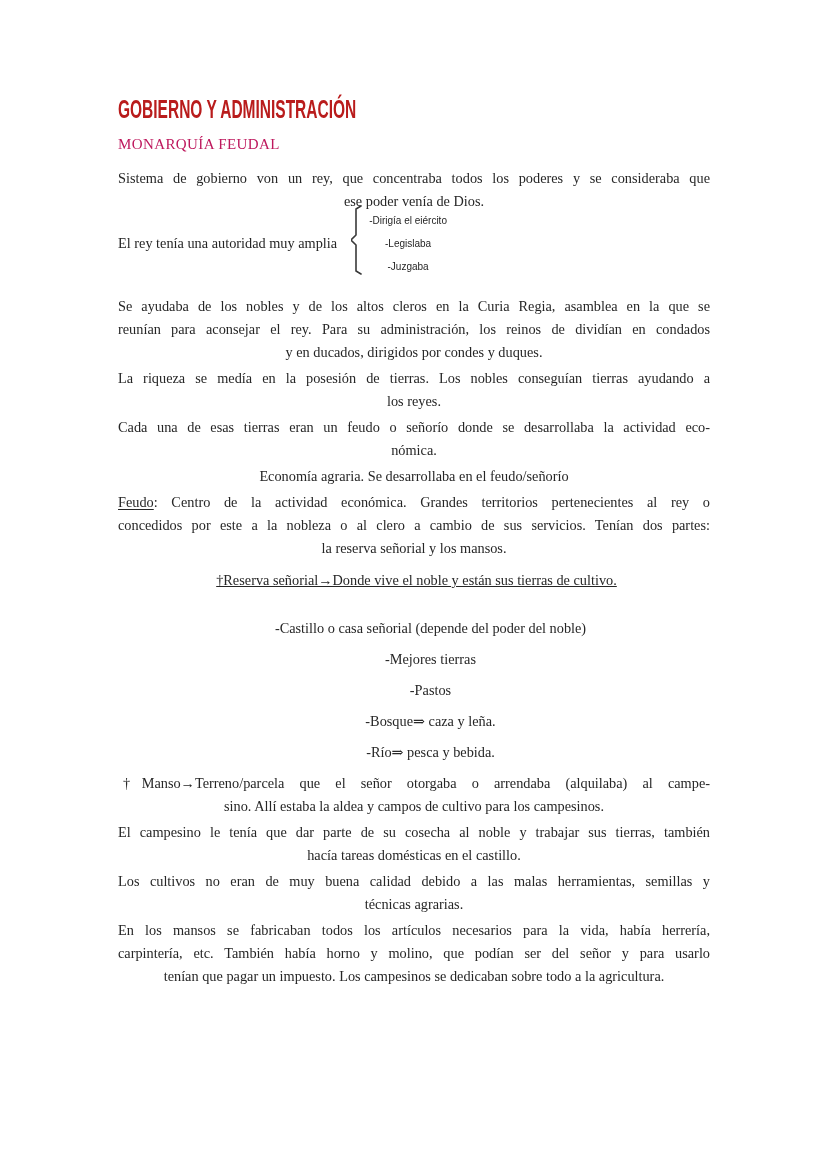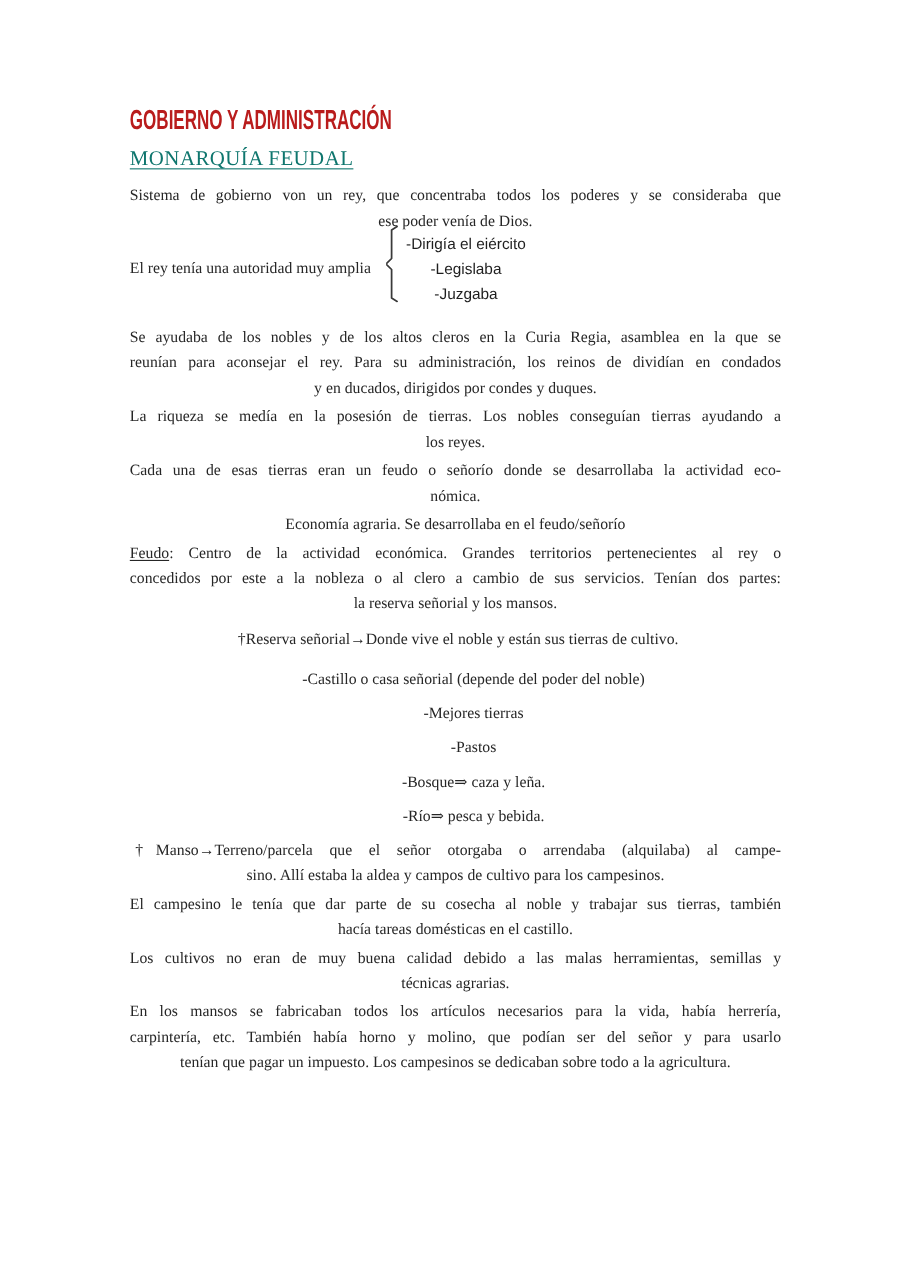--- a/index.html
+++ b/index.html
@@ -30,55 +30,54 @@
     letter-spacing: 0px;
     white-space: nowrap;
   }
   .display-heading .squeeze {
     display: inline-block;
     transform: scaleX(0.62);
     transform-origin: 0 50%;
   }
   .subhead {
     margin: 0 0 13px 0;
-    font-size: 19px;
+    font-size: 15px;
     font-weight: 400;
     line-height: 19px;
     letter-spacing: 0.4px;
-    color: #0f766e;
-    text-decoration: underline;
+    color: #be185d;
     text-underline-offset: 3px;
   }
   .para { margin: 0 0 3px 0; }
   .line { min-height: 23px; }
   .jl { text-align: justify; text-align-last: justify; }
   .ll { text-align: center; }
   .u  { text-decoration: underline; text-underline-offset: 2px; }
   .indented { padding-left: 5px; }
 
   .authority-row {
     display: flex;
     align-items: center;
     margin: -12px 0 12px 0;
   }
   .authority-lead { white-space: nowrap; margin-right: 14px; }
   .brace-wrap { flex: none; margin-right: 6px; }
   .authority-items {
     font-family: "Liberation Sans", "DejaVu Sans", sans-serif;
-    font-size: 14px;
+    font-size: 10px;
     line-height: 23px;
     color: #1f1f1f;
   }
   .heading-economia {
     margin: 3px 0 17px 0;
     line-height: 20px;
   }
   .sub-list { margin: 0 0 0 0; }
   .sub-item { padding-left: 33px; margin-bottom: 8px; }
-  .reserva-line { margin-bottom: 14px; }
+  .reserva-line { margin-bottom: 25px; text-decoration: underline; }
   .feudo-para { margin-bottom: 9px; }
 </style>
 </head>
 <body>
 
 <div class="page">
   <div class="content">
 
     <h1 class="display-heading"><span class="squeeze">GOBIERNO Y ADMINISTRACIÓN</span></h1>
 

